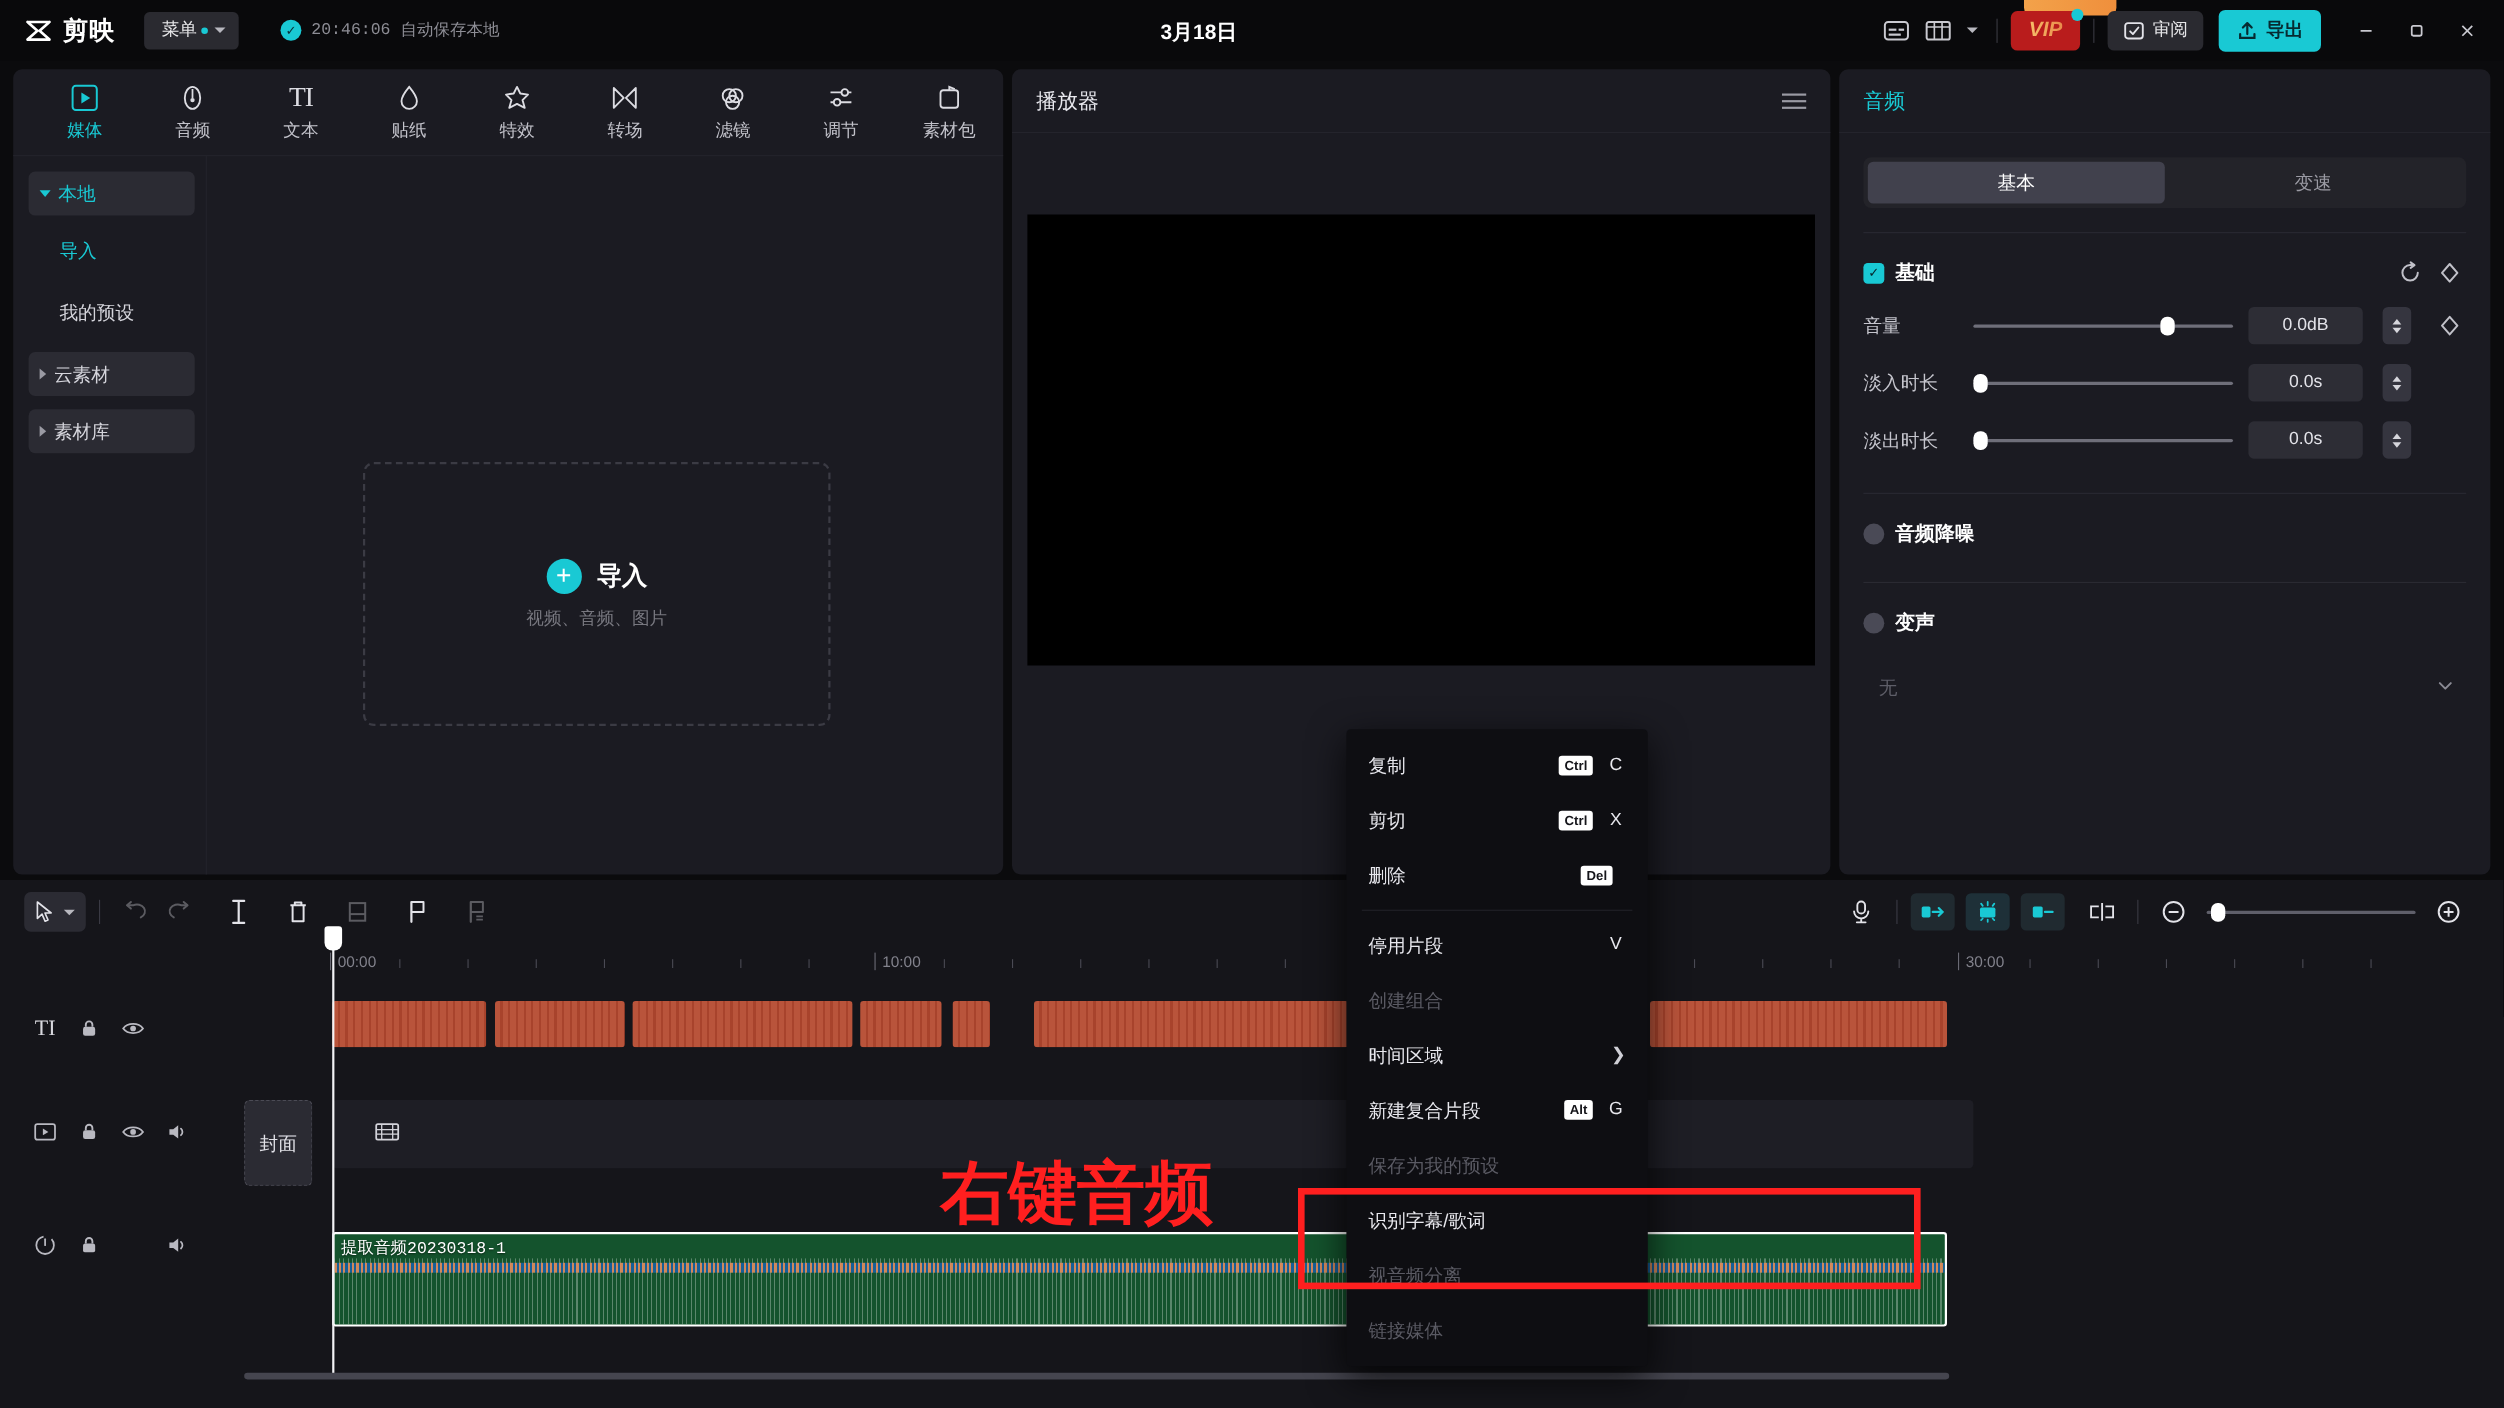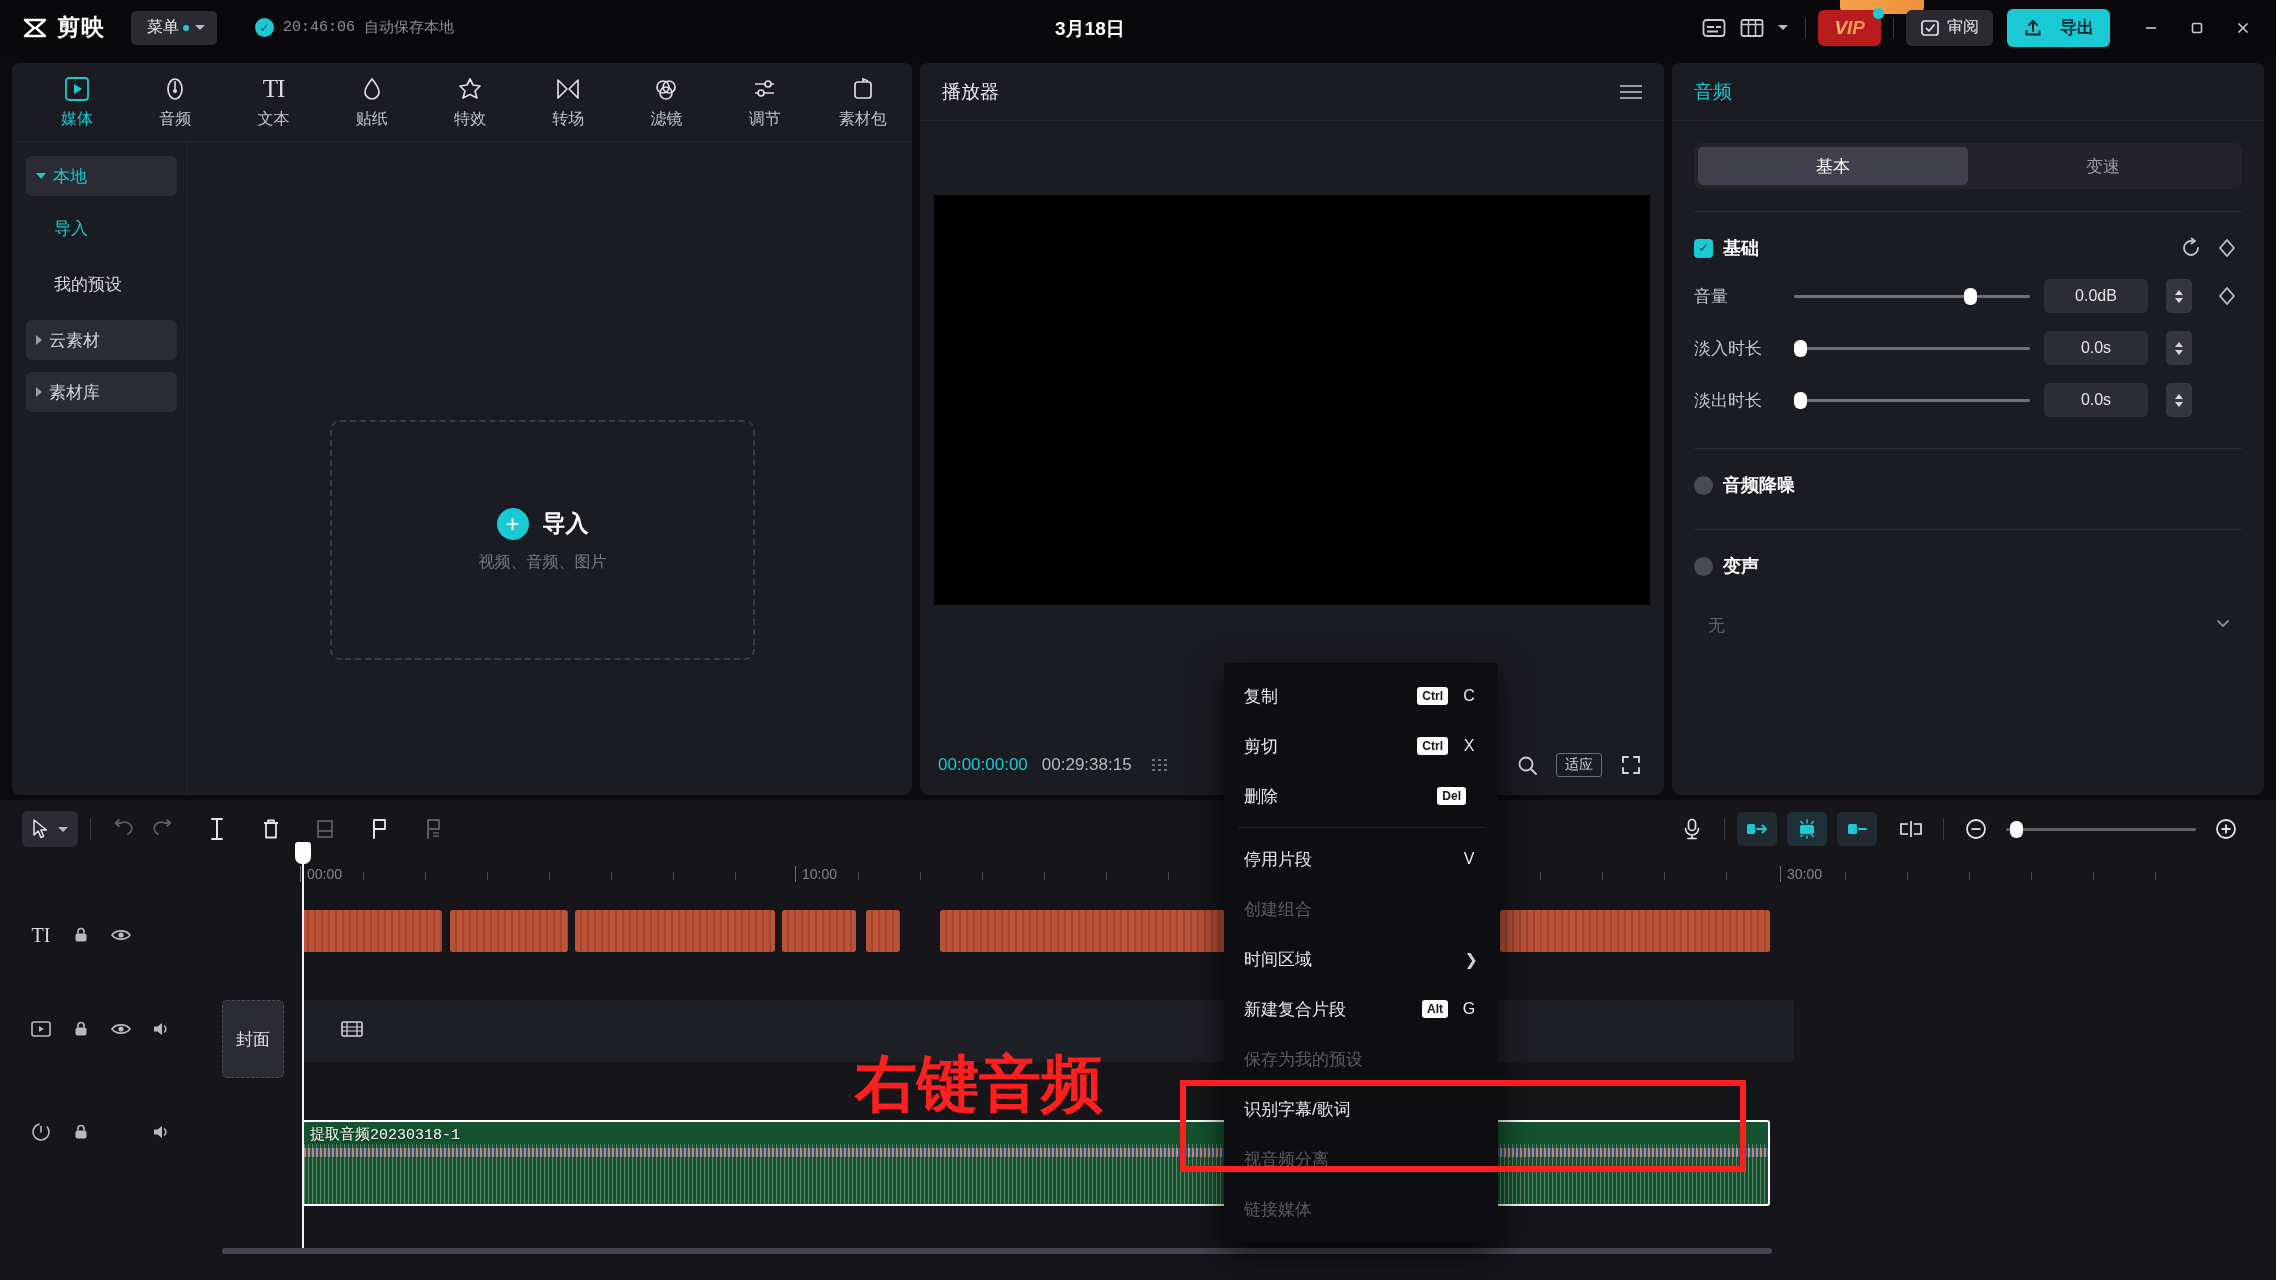--- a/index.html
+++ b/index.html
@@ -58,21 +58,21 @@
   .orange-pill {
     position: absolute; left: 1840px; top: 0px; width: 84px; height: 14px;
     background: linear-gradient(90deg,#f3a24a,#ef8f3c); border-radius: 0 0 7px 7px;
   }
   .review-btn {
     height: 36px; padding: 0 14px; background: #2a2a30; border-radius: 6px;
     display: flex; align-items: center; gap: 7px; font-size: 16px; cursor: pointer;
   }
   .export-btn {
     height: 38px; padding: 0 16px; background: #19c9d4; border-radius: 6px;
-    display: flex; align-items: center; gap: 17px;
+    display: flex; align-items: center; gap: 7px;
     font-size: 17px; font-weight: bold; color: #062b31; cursor: pointer;
   }
   .win-ctl { width: 46px; height: 55px; display:flex;align-items:center;justify-content:center;cursor:pointer;color:#c9c9d0; }
 
   
   .left-panel {
     position: absolute; left: 12px; top: 63px; width: 900px; height: 732px;
     background: #1b1b22; border-radius: 8px;
   }
   .cat-bar { display: flex; height: 78px; align-items: center; padding-left: 16px; }
@@ -481,42 +481,20 @@
   <div class="player-panel">
     <div class="pp-head">
       <span class="pp-title">播放器</span>
       <span class="hamburger">
           <span></span>
           <span></span>
           <span></span>
         </span>
     </div>
     <div class="video-stage"></div>
-    <div class="pp-ctrl">
-      <span class="tc-cur">00:00:00:00</span>
-      <span class="tc-tot">00:29:38:15</span>
-      <span class="pc-icon">
-        <svg width="22" height="20" viewBox="0 0 22 20">
-            <path d="M2 5 H20 M2 10 H20 M2 15 H20" stroke="#70707a" stroke-width="2" stroke-dasharray="3 3"></path>
-          </svg>
-      </span>
-      <span class="pp-spacer"></span>
-      <span class="pc-icon">
-        <svg width="22" height="22" viewBox="0 0 22 22">
-            <circle cx="10" cy="10" r="6.5" stroke="#d3d3da" stroke-width="1.8" fill="none"></circle>
-            <path d="M15 15 L20 20" stroke="#d3d3da" stroke-width="1.8" stroke-linecap="round"></path>
-          </svg>
-      </span>
-      <span class="fit-box">适应</span>
-      <span class="pc-icon">
-        <svg width="22" height="22" viewBox="0 0 22 22">
-            <path d="M3 8 V3 H8 M14 3 H19 V8 M19 14 V19 H14 M8 19 H3 V14" stroke="#d3d3da" stroke-width="1.9" fill="none" stroke-linecap="round"></path>
-          </svg>
-      </span>
-    </div>
   </div>
 
   <div class="right-panel">
     <div class="rp-head">
       <span class="rp-title">音频</span>
     </div>
 
     <div class="seg">
       <div class="seg-item on">基本</div>
       <div class="seg-item">变速</div>

